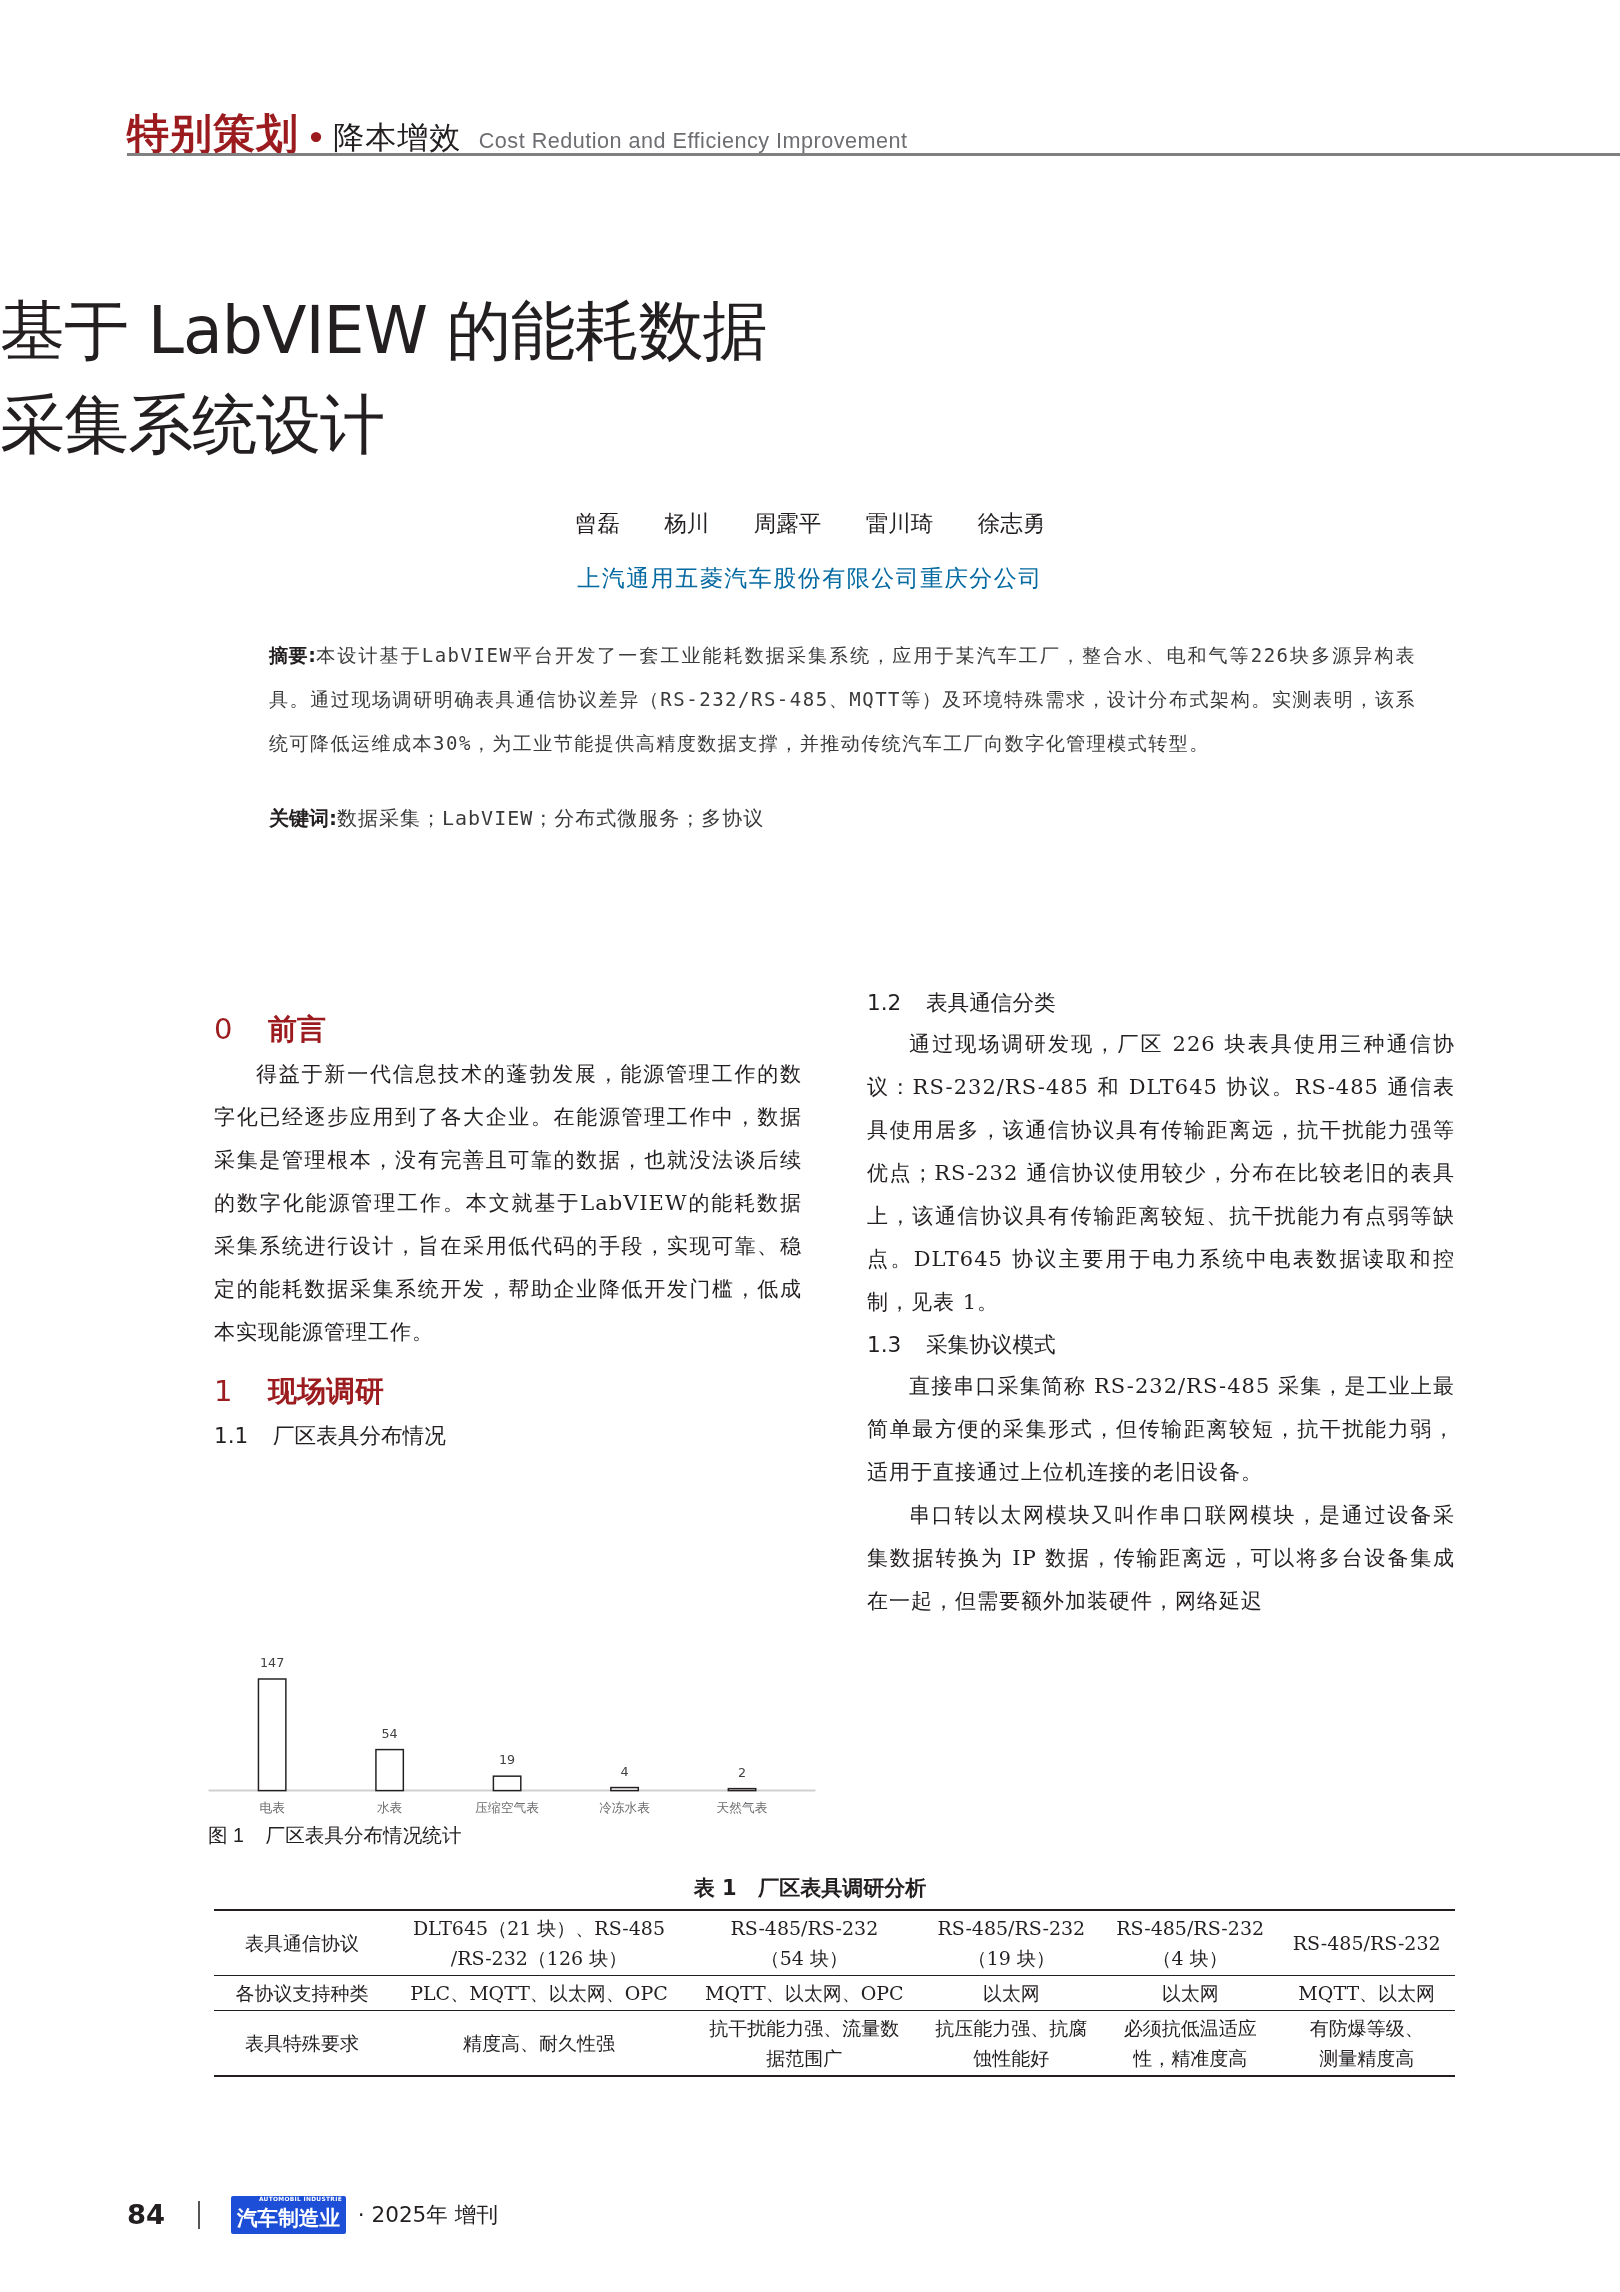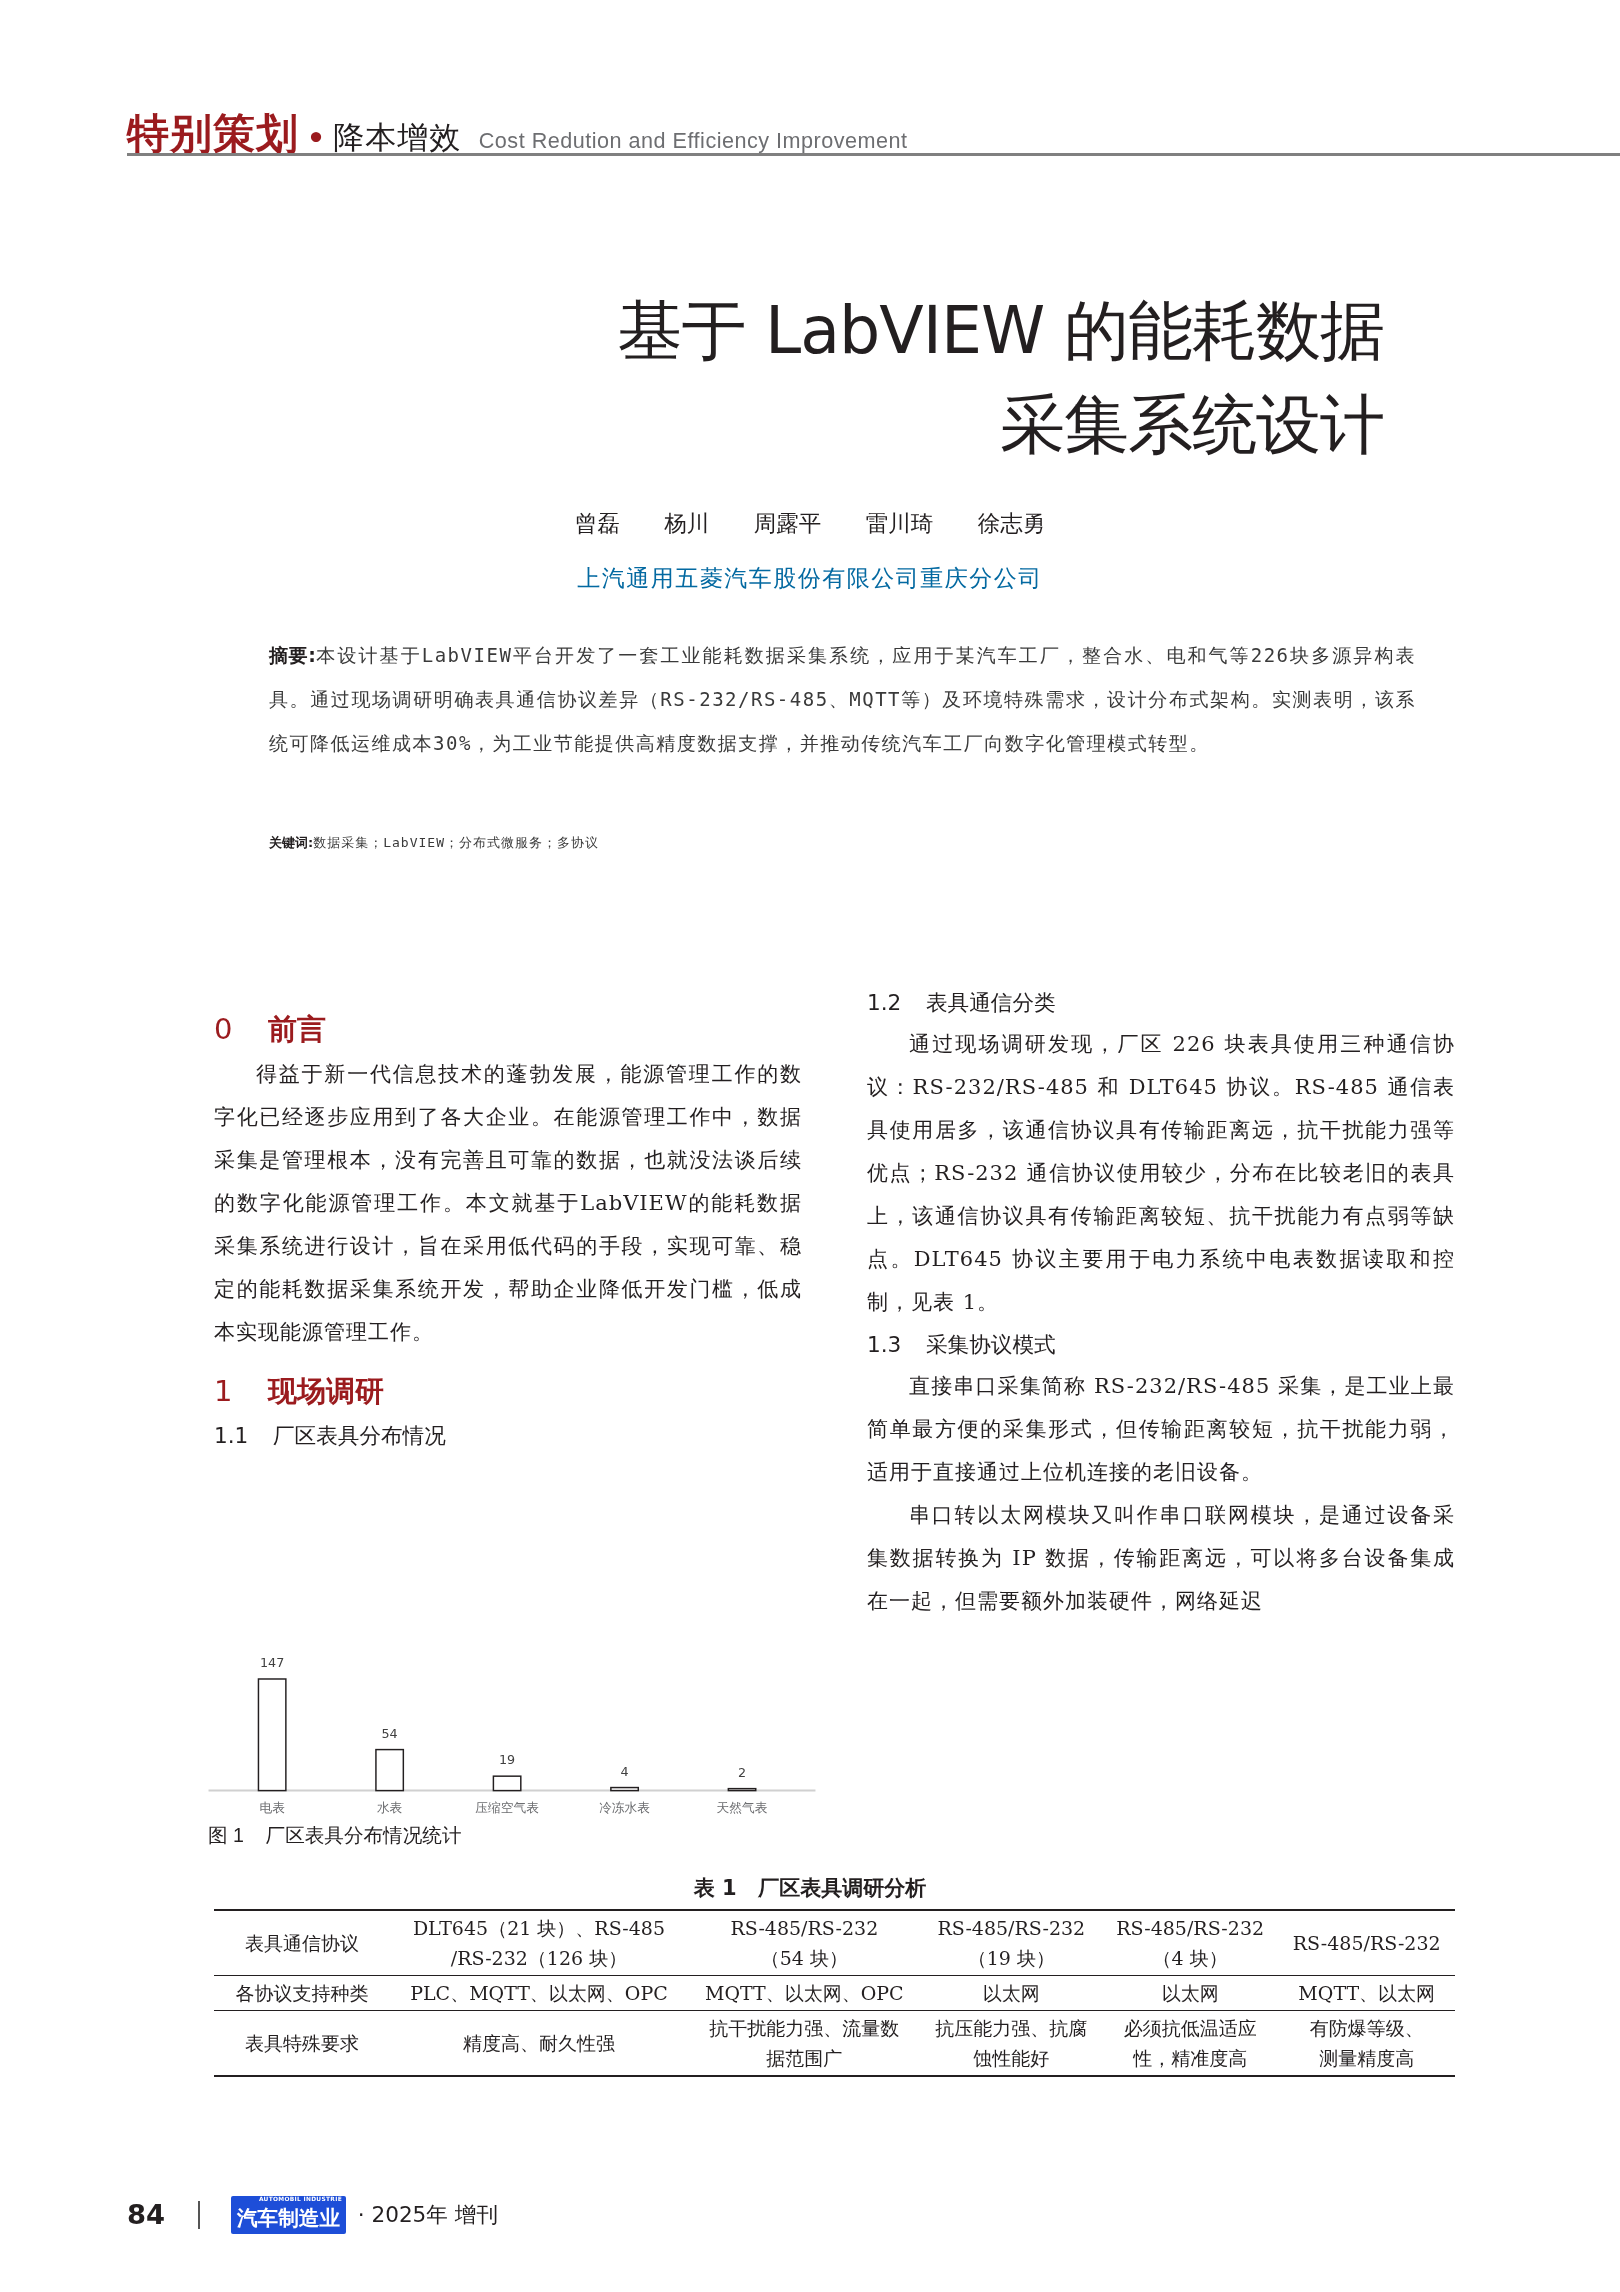--- a/index.html
+++ b/index.html
@@ -8,29 +8,29 @@
 
   
   .header { position: absolute; left: 127px; top: 106px; display: flex; align-items: baseline; white-space: nowrap; }
   .header .section { font-family: "DejaVu Sans", sans-serif; font-weight: bold; font-size: 42px; color: #9b1b1e; letter-spacing: 1px; }
   .header .dot { font-family: "DejaVu Sans", sans-serif; font-weight: bold; font-size: 29px; color: #9b1b1e; margin: 0 7.8px; }
   .header .topic { font-family: "DejaVu Sans", sans-serif; font-size: 31px; color: #231f20; letter-spacing: 1px; }
   .header .en { font-family: "Liberation Sans", sans-serif; font-size: 21.6px; color: #6d6e71; margin-left: 17.6px; letter-spacing: 0.5px; }
   .header-rule { position: absolute; left: 127px; right: 0; top: 153px; height: 2.9px; background: #808080; }
 
   
-  .title { position: absolute; left: 0; width: 1384px; top: 284px; text-align: right; font-family: "DejaVu Sans", sans-serif; font-size: 65px; line-height: 94px; color: #231f20; letter-spacing: -1px; }
+  .title { position: absolute; left: 0; width: 1384px; top: 284px; text-align: left; font-family: "DejaVu Sans", sans-serif; font-size: 65px; line-height: 94px; color: #231f20; letter-spacing: -1px; }
   .authors { position: absolute; left: 0; width: 1620px; top: 508px; text-align: center; font-size: 22.5px; color: #231f20; word-spacing: 13.7px; }
   .authors span { margin: 0 11.8px; }
   .affil { position: absolute; left: 0; width: 1620px; top: 563px; text-align: center; font-size: 23px; color: #0369a1; letter-spacing: 1.5px; }
 
   
   .abstract { position: absolute; left: 269px; width: 1147px; top: 633px; font-family: "DejaVu Sans Mono", monospace; font-size: 19px; line-height: 44px; color: #3a3a3a; letter-spacing: 1.5px; text-align: justify; }
   .abstract .label, .keywords .label { font-family: "DejaVu Sans", sans-serif; font-weight: bold; color: #231f20; letter-spacing: 0; }
-  .keywords { position: absolute; left: 269px; top: 834px; font-family: "DejaVu Sans Mono", monospace; font-size: 13px; color: #3a3a3a; letter-spacing: 1px; }
+  .keywords { position: absolute; left: 269px; top: 805px; font-family: "DejaVu Sans Mono", monospace; font-size: 20px; color: #3a3a3a; letter-spacing: 1px; }
 
   
   .col { position: absolute; width: 588px; }
   .col-left { left: 214px; }
   .col-right { left: 867px; }
   .h1 { font-family: "DejaVu Sans", sans-serif; font-weight: bold; color: #9b1b1e; font-size: 29px; height: 47px; line-height: 47px; }
   .h1 .num { display: inline-block; width: 54px; font-weight: normal; }
   .h2 { font-family: "DejaVu Sans", sans-serif; color: #231f20; font-size: 21.6px; height: 41px; line-height: 41px; }
   .h2 .num { display: inline-block; width: 59px; }
   .para { font-size: 21px; line-height: 43px; text-align: justify; text-indent: 2em; color: #231f20; letter-spacing: 1px; }

